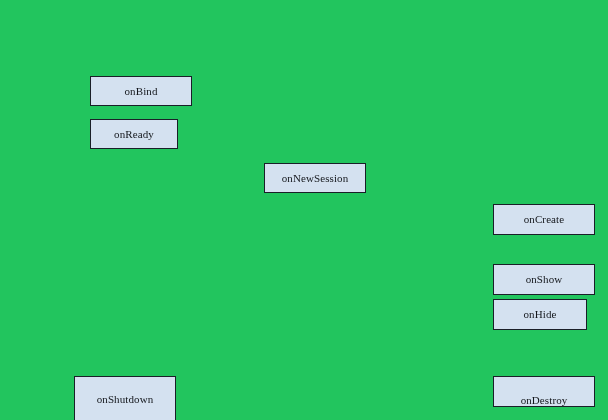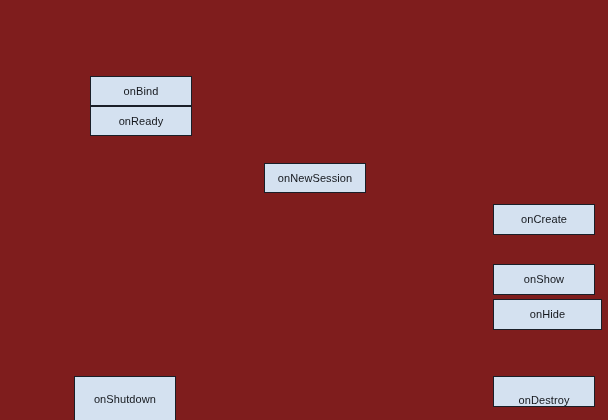--- a/index.html
+++ b/index.html
@@ -4,23 +4,23 @@
 <style>
   html, body {
     margin: 0;
     padding: 0;
     background: #000000;
   }
   #diagram-canvas {
     position: relative;
     width: 608px;
     height: 420px;
-    background: #7f1d1d;
+    background: #22c55e;
     overflow: hidden;
-    font-family: Liberation Sans, sans-serif;
+    font-family: Liberation Serif, serif;
   }
   .node {
     position: absolute;
     box-sizing: border-box;
     background: #d4e1f0;
     border: 1px solid #1a1f28;
     display: flex;
     align-items: center;
     justify-content: center;
     color: #14171c;
@@ -33,37 +33,37 @@
 </style>
 </head>
 <body>
 
 <div id="diagram-canvas">
 
   <div class="node" style="left:90px; top:76px; width:102px; height:30px;">
     <span>onBind</span>
   </div>
 
-  <div class="node" style="left:90px; top:106px; width:102px; height:30px;">
+  <div class="node" style="left:90px; top:119px; width:88px; height:30px;">
     <span>onReady</span>
   </div>
 
   <div class="node" style="left:493px; top:204px; width:102px; height:31px;">
     <span>onCreate</span>
   </div>
 
   <div class="node" style="left:264px; top:163px; width:102px; height:30px;">
     <span>onNewSession</span>
   </div>
 
   <div class="node" style="left:493px; top:252px; width:102px; height:31px;margin-top:12px;">
     <span>onShow</span>
   </div>
 
-  <div class="node" style="left:493px; top:299px; width:109px; height:31px;">
+  <div class="node" style="left:493px; top:299px; width:94px; height:31px;">
     <span>onHide</span>
   </div>
 
   <div class="node" style="left:74px; top:376px; width:102px; height:47px;">
     <span>onShutdown</span>
   </div>
 
   <div class="node" style="left:493px; top:376px; width:102px; height:31px;align-items:flex-end;">
     <span>onDestroy</span>
   </div>

